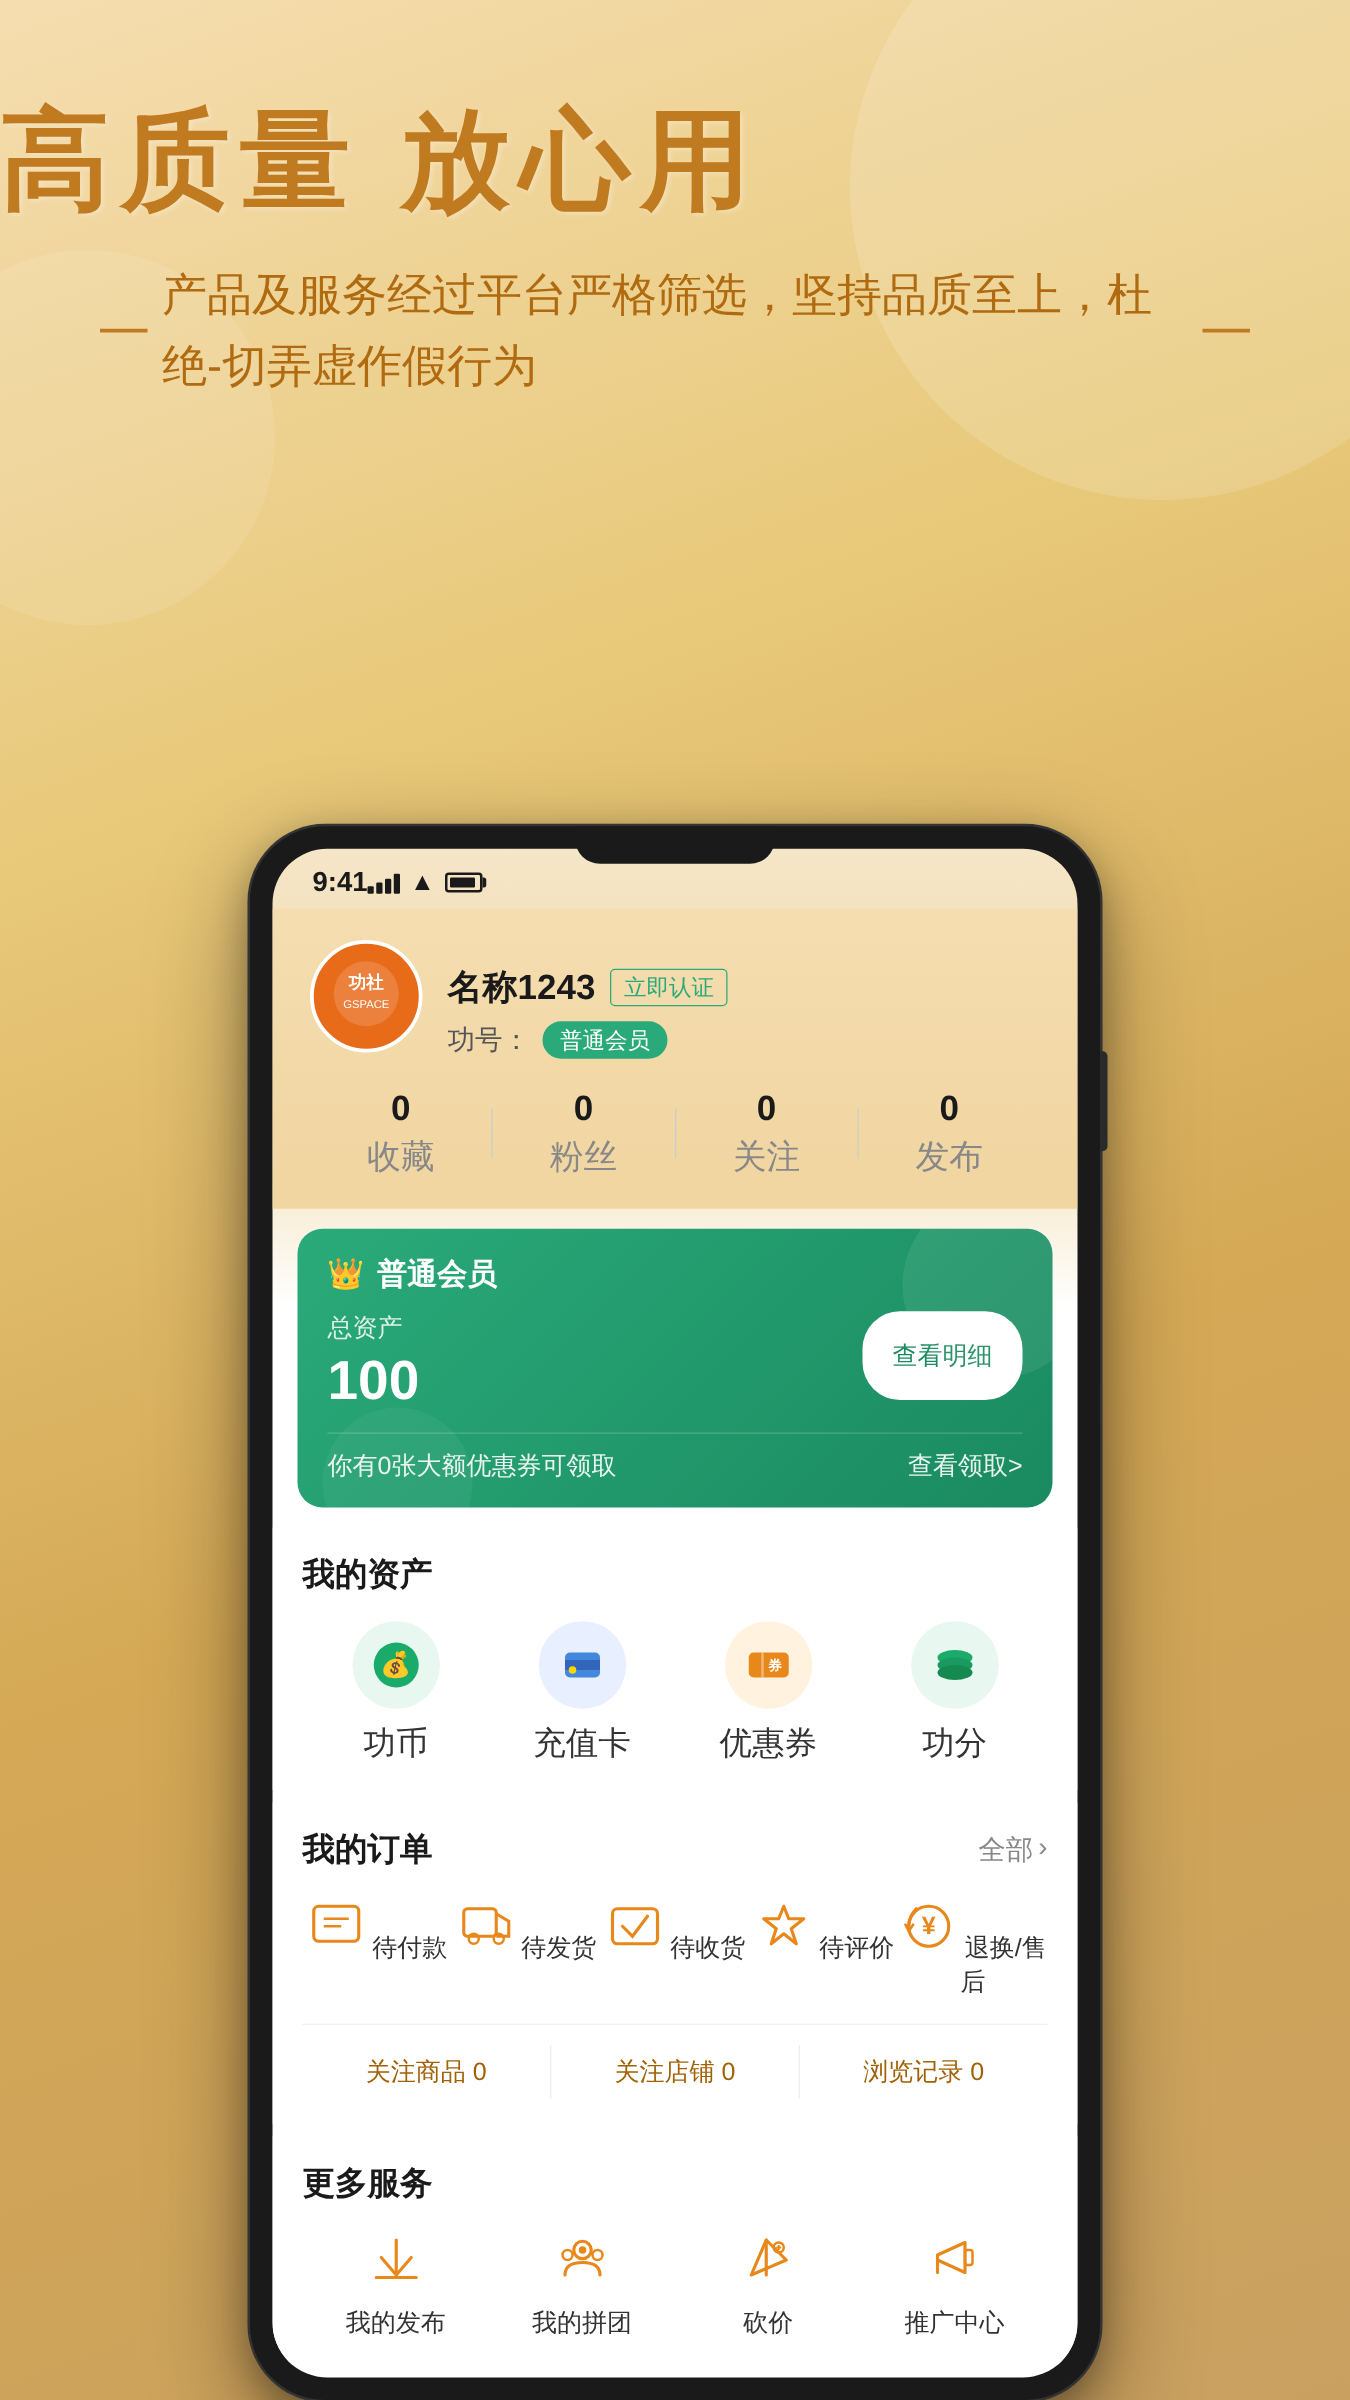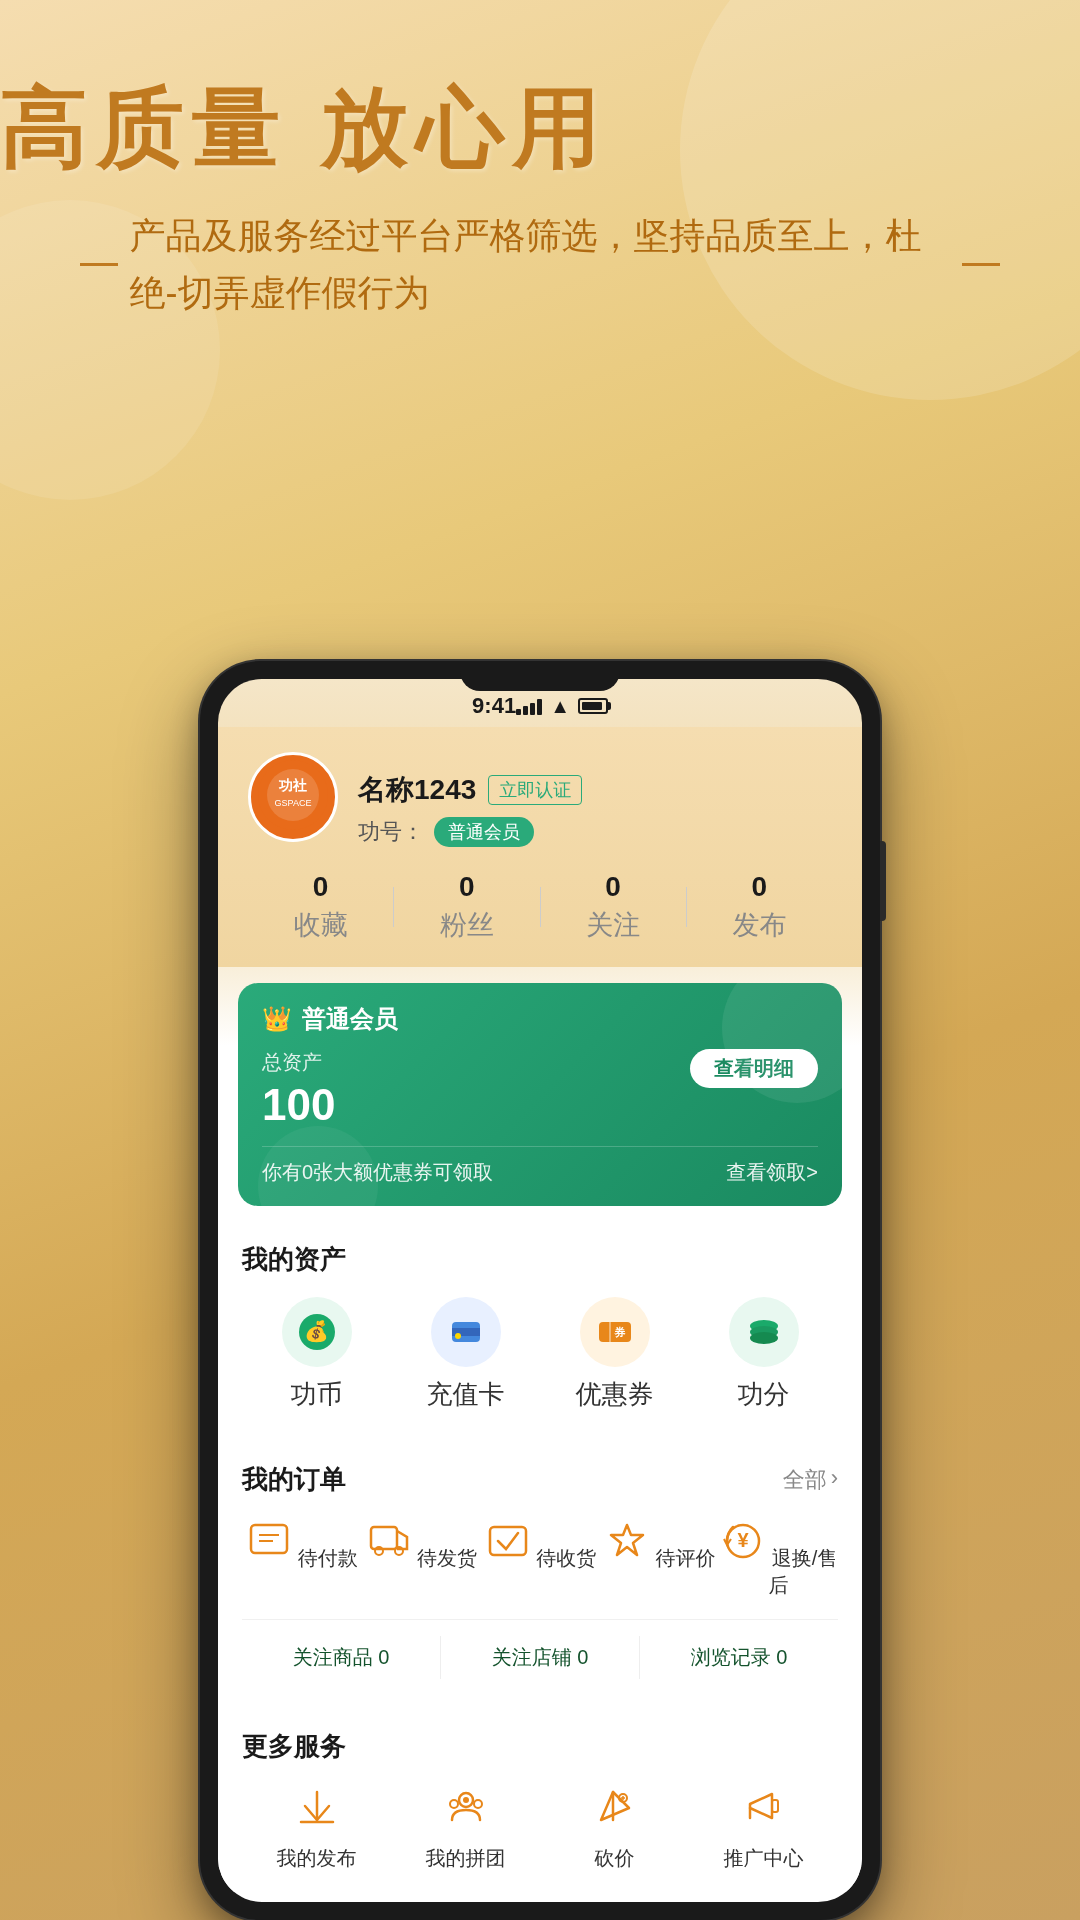--- a/index.html
+++ b/index.html
@@ -117,21 +117,21 @@
       width: 160px;
       height: 30px;
       background: #1a1a1a;
       border-radius: 0 0 20px 20px;
       z-index: 10;
     }
 
     
     .status-bar {
       display: flex;
-      justify-content: center;
+      justify-content: flex-start;
       align-items: center;
       padding: 14px 32px 8px;
       font-size: 22px;
       font-weight: 600;
       color: #1a1a1a;
       position: relative;
       z-index: 5;
     }
     .status-icons {
       display: flex;
@@ -326,23 +326,23 @@
     }
     .asset-value {
       font-size: 44px;
       font-weight: 700;
     }
     .detail-btn {
       background: white;
       color: #1a8a60;
       border: none;
       border-radius: 30px;
-      padding: 6px 24px;
+      padding: 22px 24px;
       font-size: 20px;
-      font-weight: 700;
+      font-weight: 400;
       cursor: pointer;
     }
     .coupon-row {
       display: flex;
       justify-content: space-between;
       align-items: center;
       margin-top: 16px;
       padding-top: 12px;
       border-top: 1px solid rgba(255,255,255,0.2);
     }
@@ -422,21 +422,21 @@
     
     .footer-links {
       display: flex;
       border-top: 1px solid #f0f0f0;
       padding-top: 16px;
     }
     .footer-link-item {
       flex: 1;
       text-align: center;
       font-size: 20px;
-      color: #14532d;
+      color: #a16207;
       padding: 8px 0;
       border-right: 1px solid #eee;
     }
     .footer-link-item:last-child {
       border-right: none;
     }
 
     
     .services-grid {
       display: flex;

